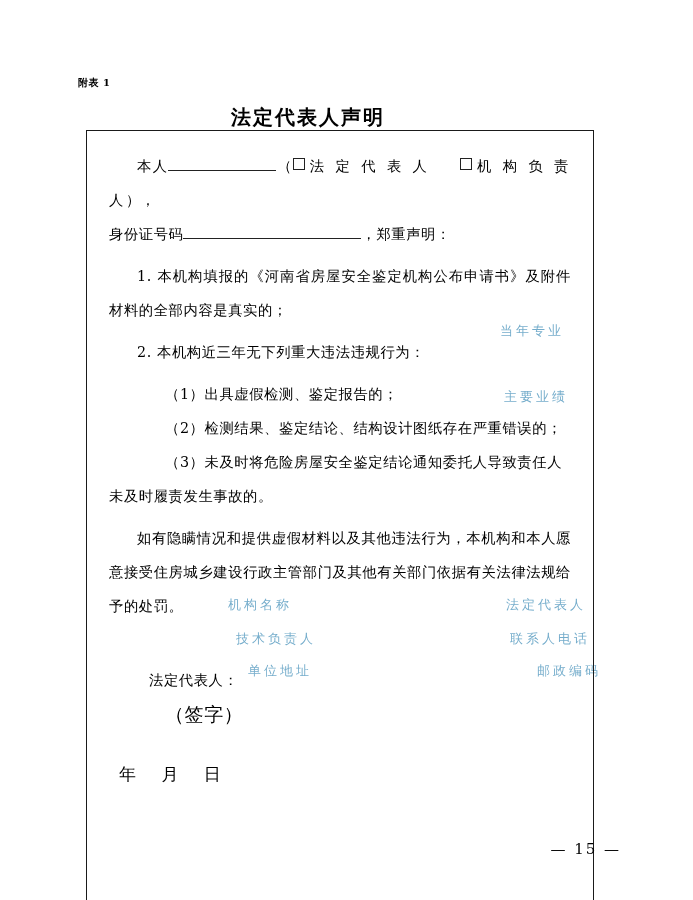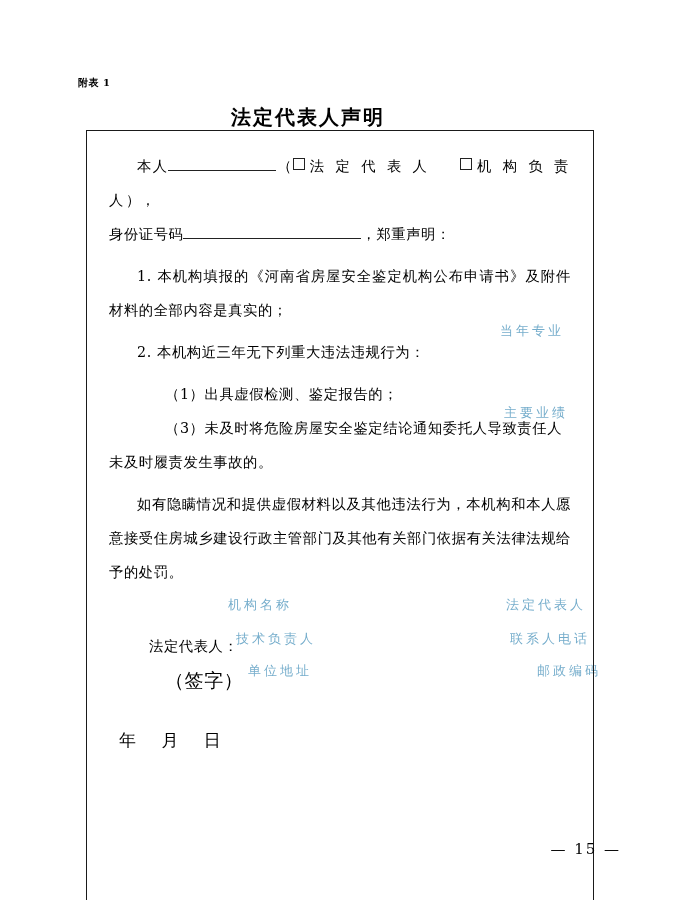--- a/index.html
+++ b/index.html
@@ -153,21 +153,21 @@
 </head>
 <body>
 
 <div class="page">
 
   <div class="attach-label">附表 1</div>
 
   <div class="doc-title">法定代表人声明</div>
 
   <div class="ghost" style="left:500px; top:322px;">当年专业</div>
-  <div class="ghost" style="left:504px; top:404px;">主要业绩</div>
+  <div class="ghost" style="left:504px; top:388px;">主要业绩</div>
   <div class="ghost" style="left:228px; top:596px;">机构名称</div>
   <div class="ghost" style="left:506px; top:596px;">法定代表人</div>
   <div class="ghost" style="left:236px; top:630px;">技术负责人</div>
   <div class="ghost" style="left:510px; top:630px;">联系人电话</div>
   <div class="ghost" style="left:248px; top:662px;">单位地址</div>
   <div class="ghost" style="left:537px; top:662px;">邮政编码</div>
 
   <div class="box">
 
     <p class="p indent">
@@ -185,20 +185,23 @@
     <div class="gap-s"></div>
 
     <p class="p indent">2. 本机构近三年无下列重大违法违规行为：</p>
 
     <div class="gap-s"></div>
 
     <p class="list-item">
       <span class="list-num">（1）</span><span>出具虚假检测、鉴定报告的；</span>
     </p>
 
+    <p class="list-item">
+      <span class="list-num">（2）</span><span>检测结果、鉴定结论、结构设计图纸存在严重错误的；</span>
+    </p>
 
     <p class="list-item">
       <span class="list-num">（3）</span><span>未及时将危险房屋安全鉴定结论通知委托人导致责任人未及时履责发生事故的。</span>
     </p>
 
     <div class="gap-s"></div>
 
     <p class="p indent">如有隐瞒情况和提供虚假材料以及其他违法行为，本机构和本人愿意接受住房城乡建设行政主管部门及其他有关部门依据有关法律法规给予的处罚。</p>
 
     <div class="sign-block">

